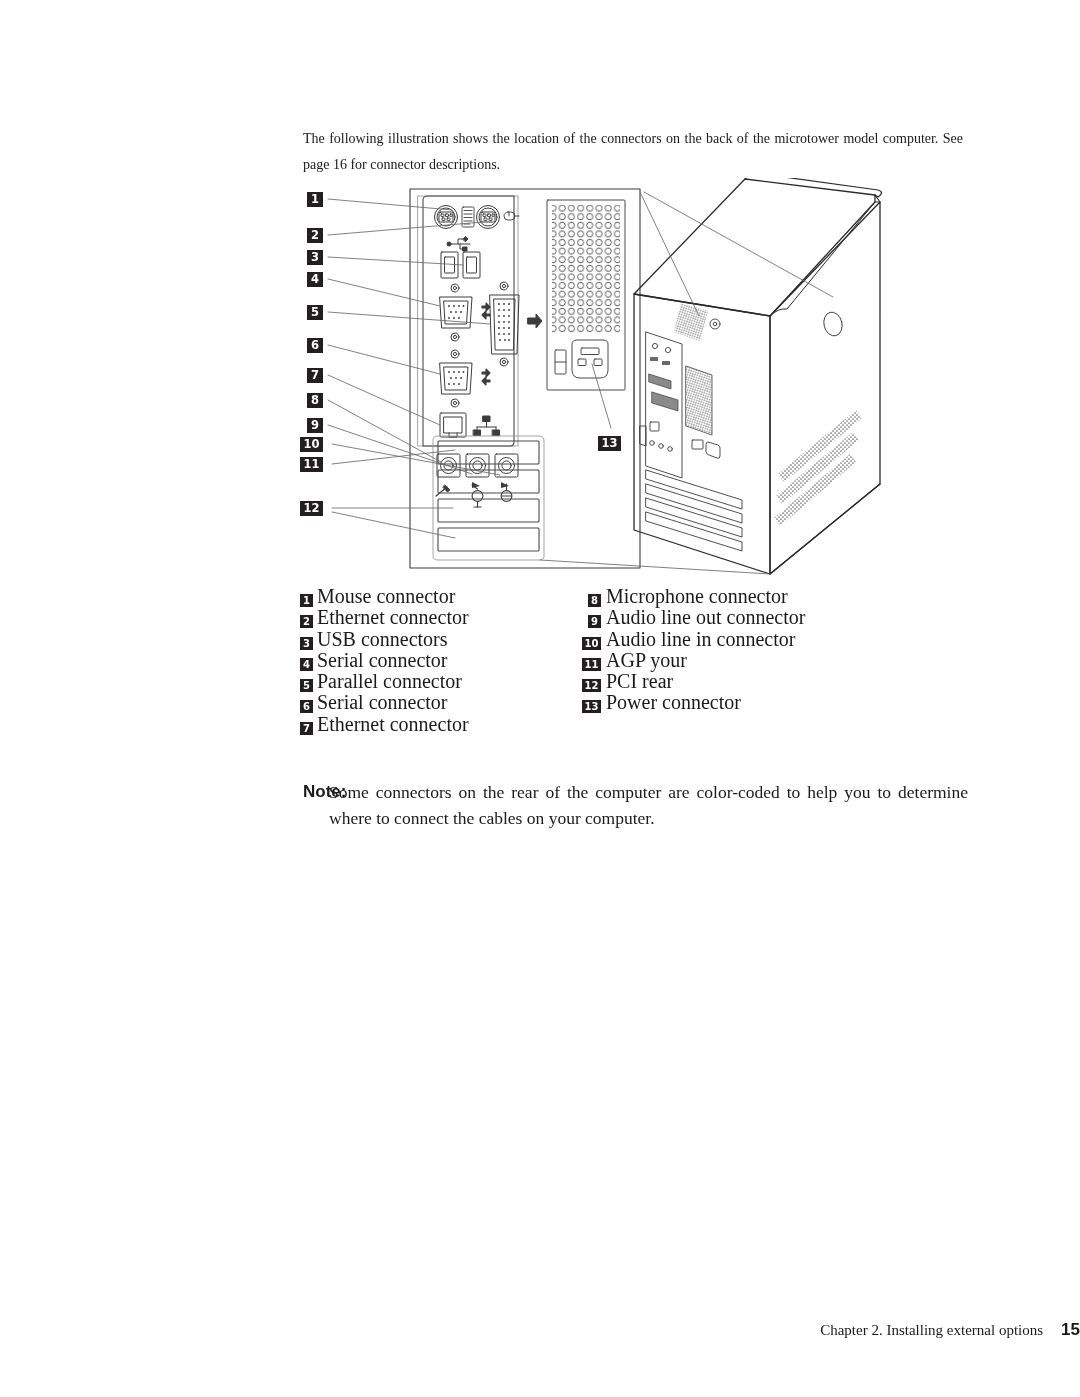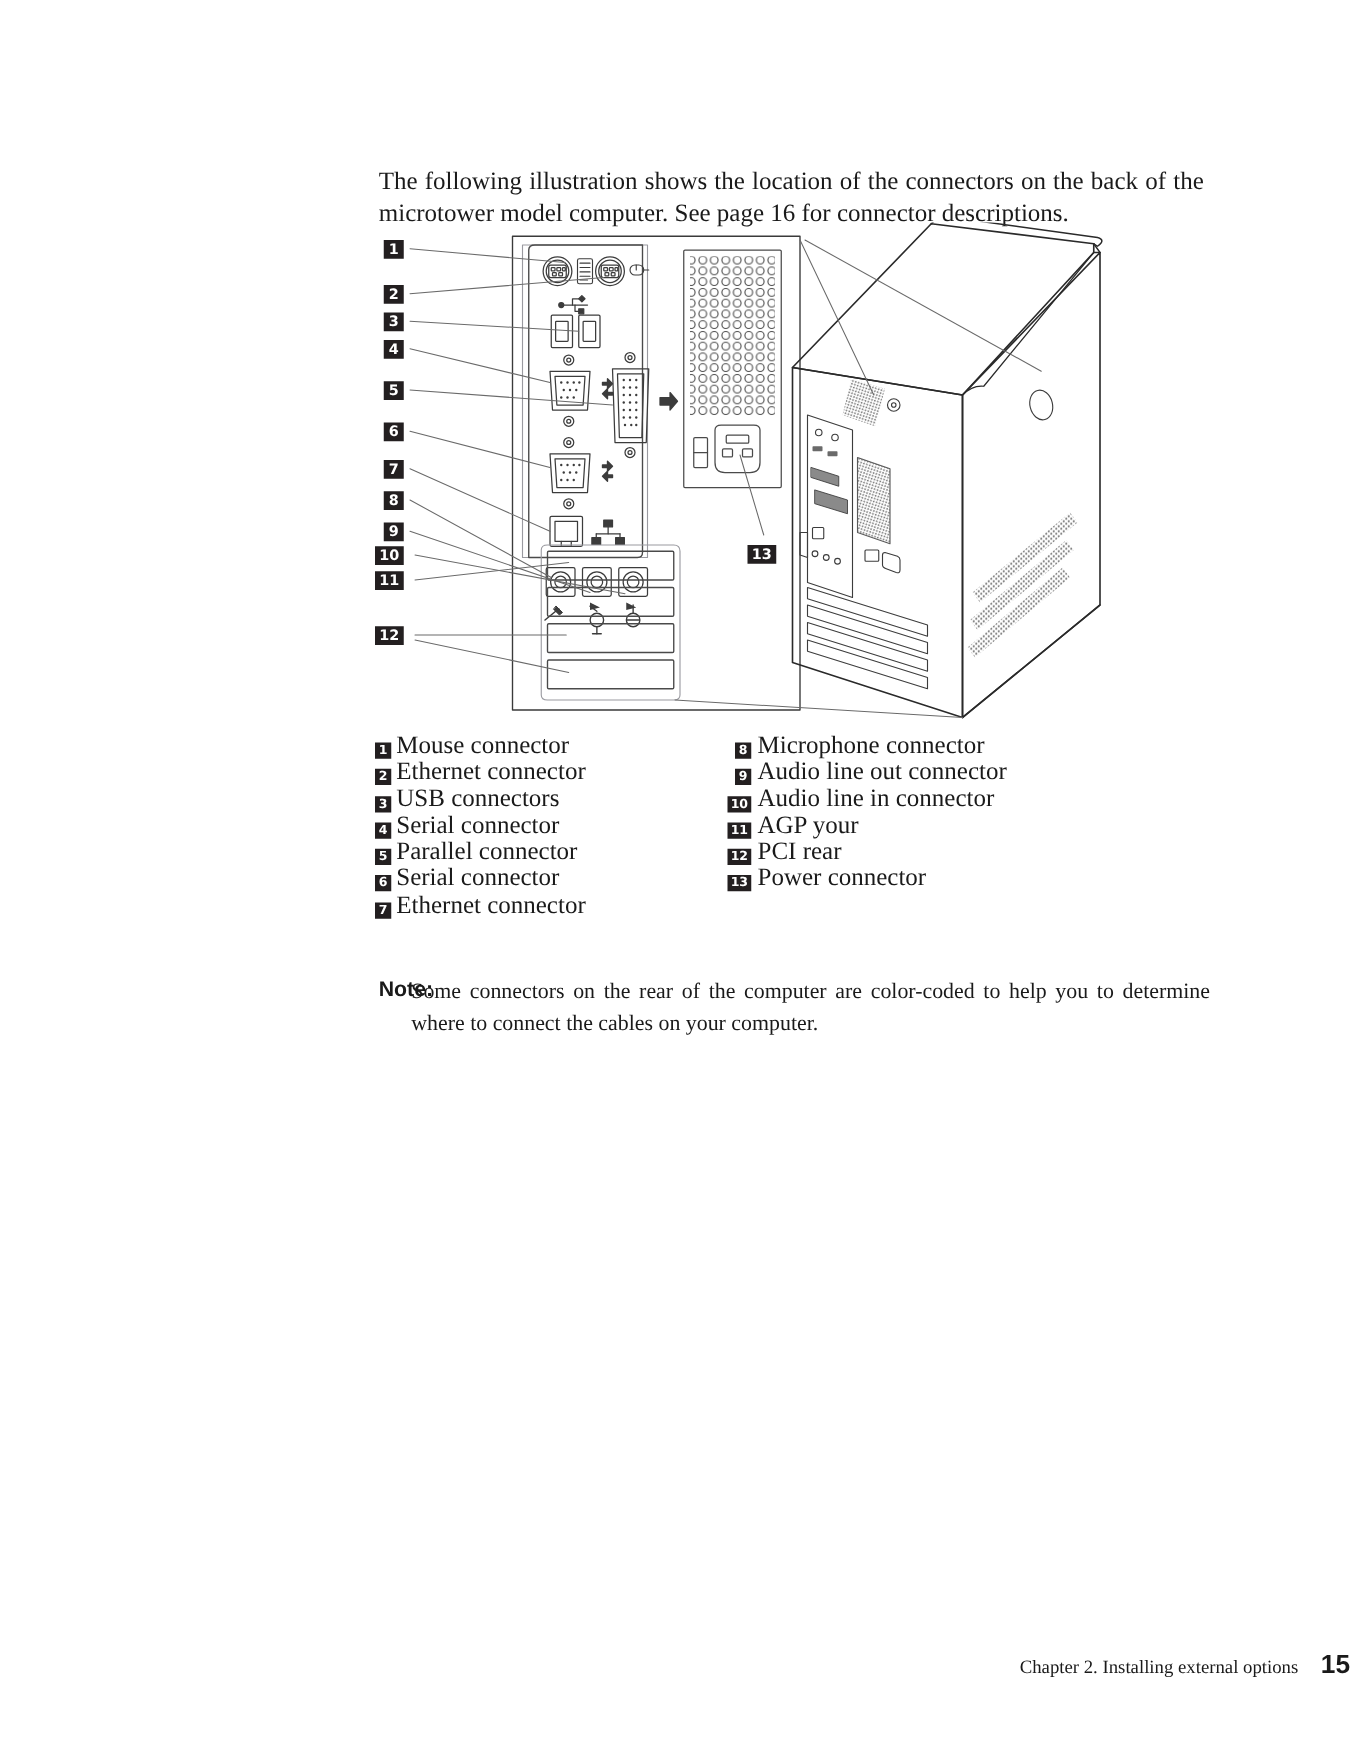--- a/index.html
+++ b/index.html
@@ -8,21 +8,21 @@
     background:#ffffff;
     font-family:"Liberation Serif", serif;
     color:#1a1a1a;
     position:relative;
     overflow:hidden;
   }
 
   
   .intro {
     position:absolute; left:303px; top:112px; width:660px;
-    font-size:20px; line-height:26px; text-align:justify;
+    font-size:14px; line-height:26px; text-align:justify;
   }
 
   
   .figure { position:absolute; left:300px; top:178px; width:600px; height:400px; }
   .figure svg { display:block; }
 
   
   .badge {
     position:absolute;
     background:#231f20; color:#ffffff;
@@ -70,21 +70,21 @@
   .note-body { display:block; margin-left:26px; margin-top:-26px; text-align:justify; }
 
   
   .footer {
     position:absolute; left:0; top:1320px; width:1080px;
     text-align:right; padding-right:103px;
     font-size:15px;
   }
   .footer .pg {
     font-family:"Liberation Sans", sans-serif;
-    font-weight:bold; font-size:21px;
+    font-weight:bold; font-size:17px;
     margin-left:18px;
     margin-top:20px;
   }
 </style>
 </head>
 <body>
 
 <p class="intro">The following illustration shows the location of the connectors on the back of the microtower model computer. See page 16 for connector descriptions.</p>
 
 <div class="figure">

